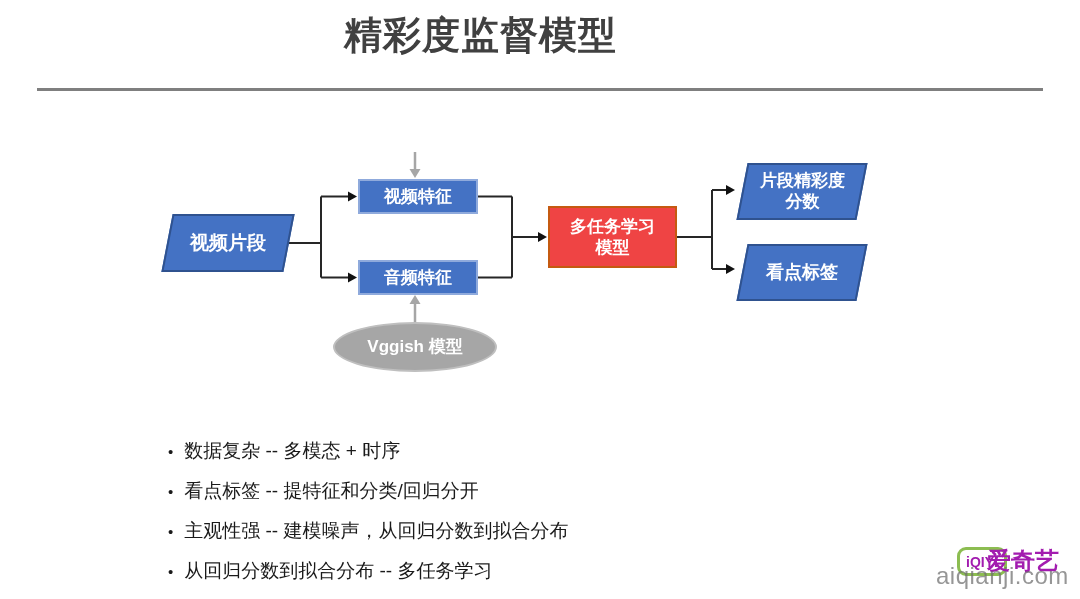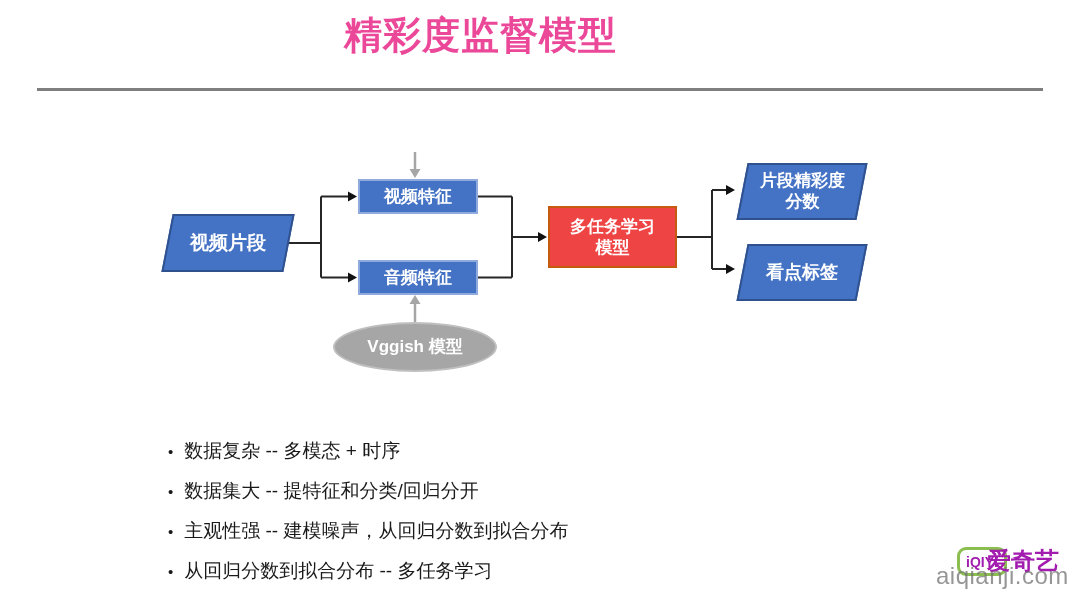--- a/index.html
+++ b/index.html
@@ -1,21 +1,21 @@
 <!DOCTYPE html>
 <html><head>
 <meta charset="utf-8">
 <style>
   html,body{margin:0;padding:0;background:#ffffff;}
   *{box-sizing:border-box;}
   body{font-family:"Liberation Sans","DejaVu Sans",sans-serif;}
   .slide{position:relative;width:1080px;height:599px;background:#ffffff;overflow:hidden;}
 
   .title{position:absolute;left:0;top:10px;width:961px;text-align:center;
-         font-size:38px;font-weight:600;color:#ec4899;letter-spacing:1px;}
+         font-size:38px;font-weight:600;color:#404040;letter-spacing:1px;}
   .divider{position:absolute;left:37px;top:88px;width:1006px;height:3px;background:#7f7f7f;}
 
   svg.connectors{position:absolute;left:0;top:0;width:1080px;height:599px;pointer-events:none;}
 
   .node{position:absolute;display:flex;align-items:center;justify-content:center;
         color:#ffffff;font-weight:bold;text-align:center;white-space:pre-line;line-height:1.25;}
   .label{display:block;}
 
   .ellipse{background:#a6a6a6;border:2px solid #bfbfbf;border-radius:50%;font-size:17px;}
   .n-cnn{left:333px;top:102px;width:164px;height:50px;}
@@ -102,21 +102,21 @@
     <span class="label">看点标签</span>
   </div>
 
   <ul class="bullets">
     <li>
       <span class="dot">•</span>
       <span>数据复杂 -- 多模态 + 时序</span>
     </li>
     <li>
       <span class="dot">•</span>
-      <span>数据集大 -- 提特征和分类/回归分开</span>
+      <span>看点标签 -- 提特征和分类/回归分开</span>
     </li>
     <li>
       <span class="dot">•</span>
       <span>主观性强 -- 建模噪声，从回归分数到拟合分布</span>
     </li>
     <li>
       <span class="dot">•</span>
       <span>从回归分数到拟合分布 -- 多任务学习</span>
     </li>
   </ul>

